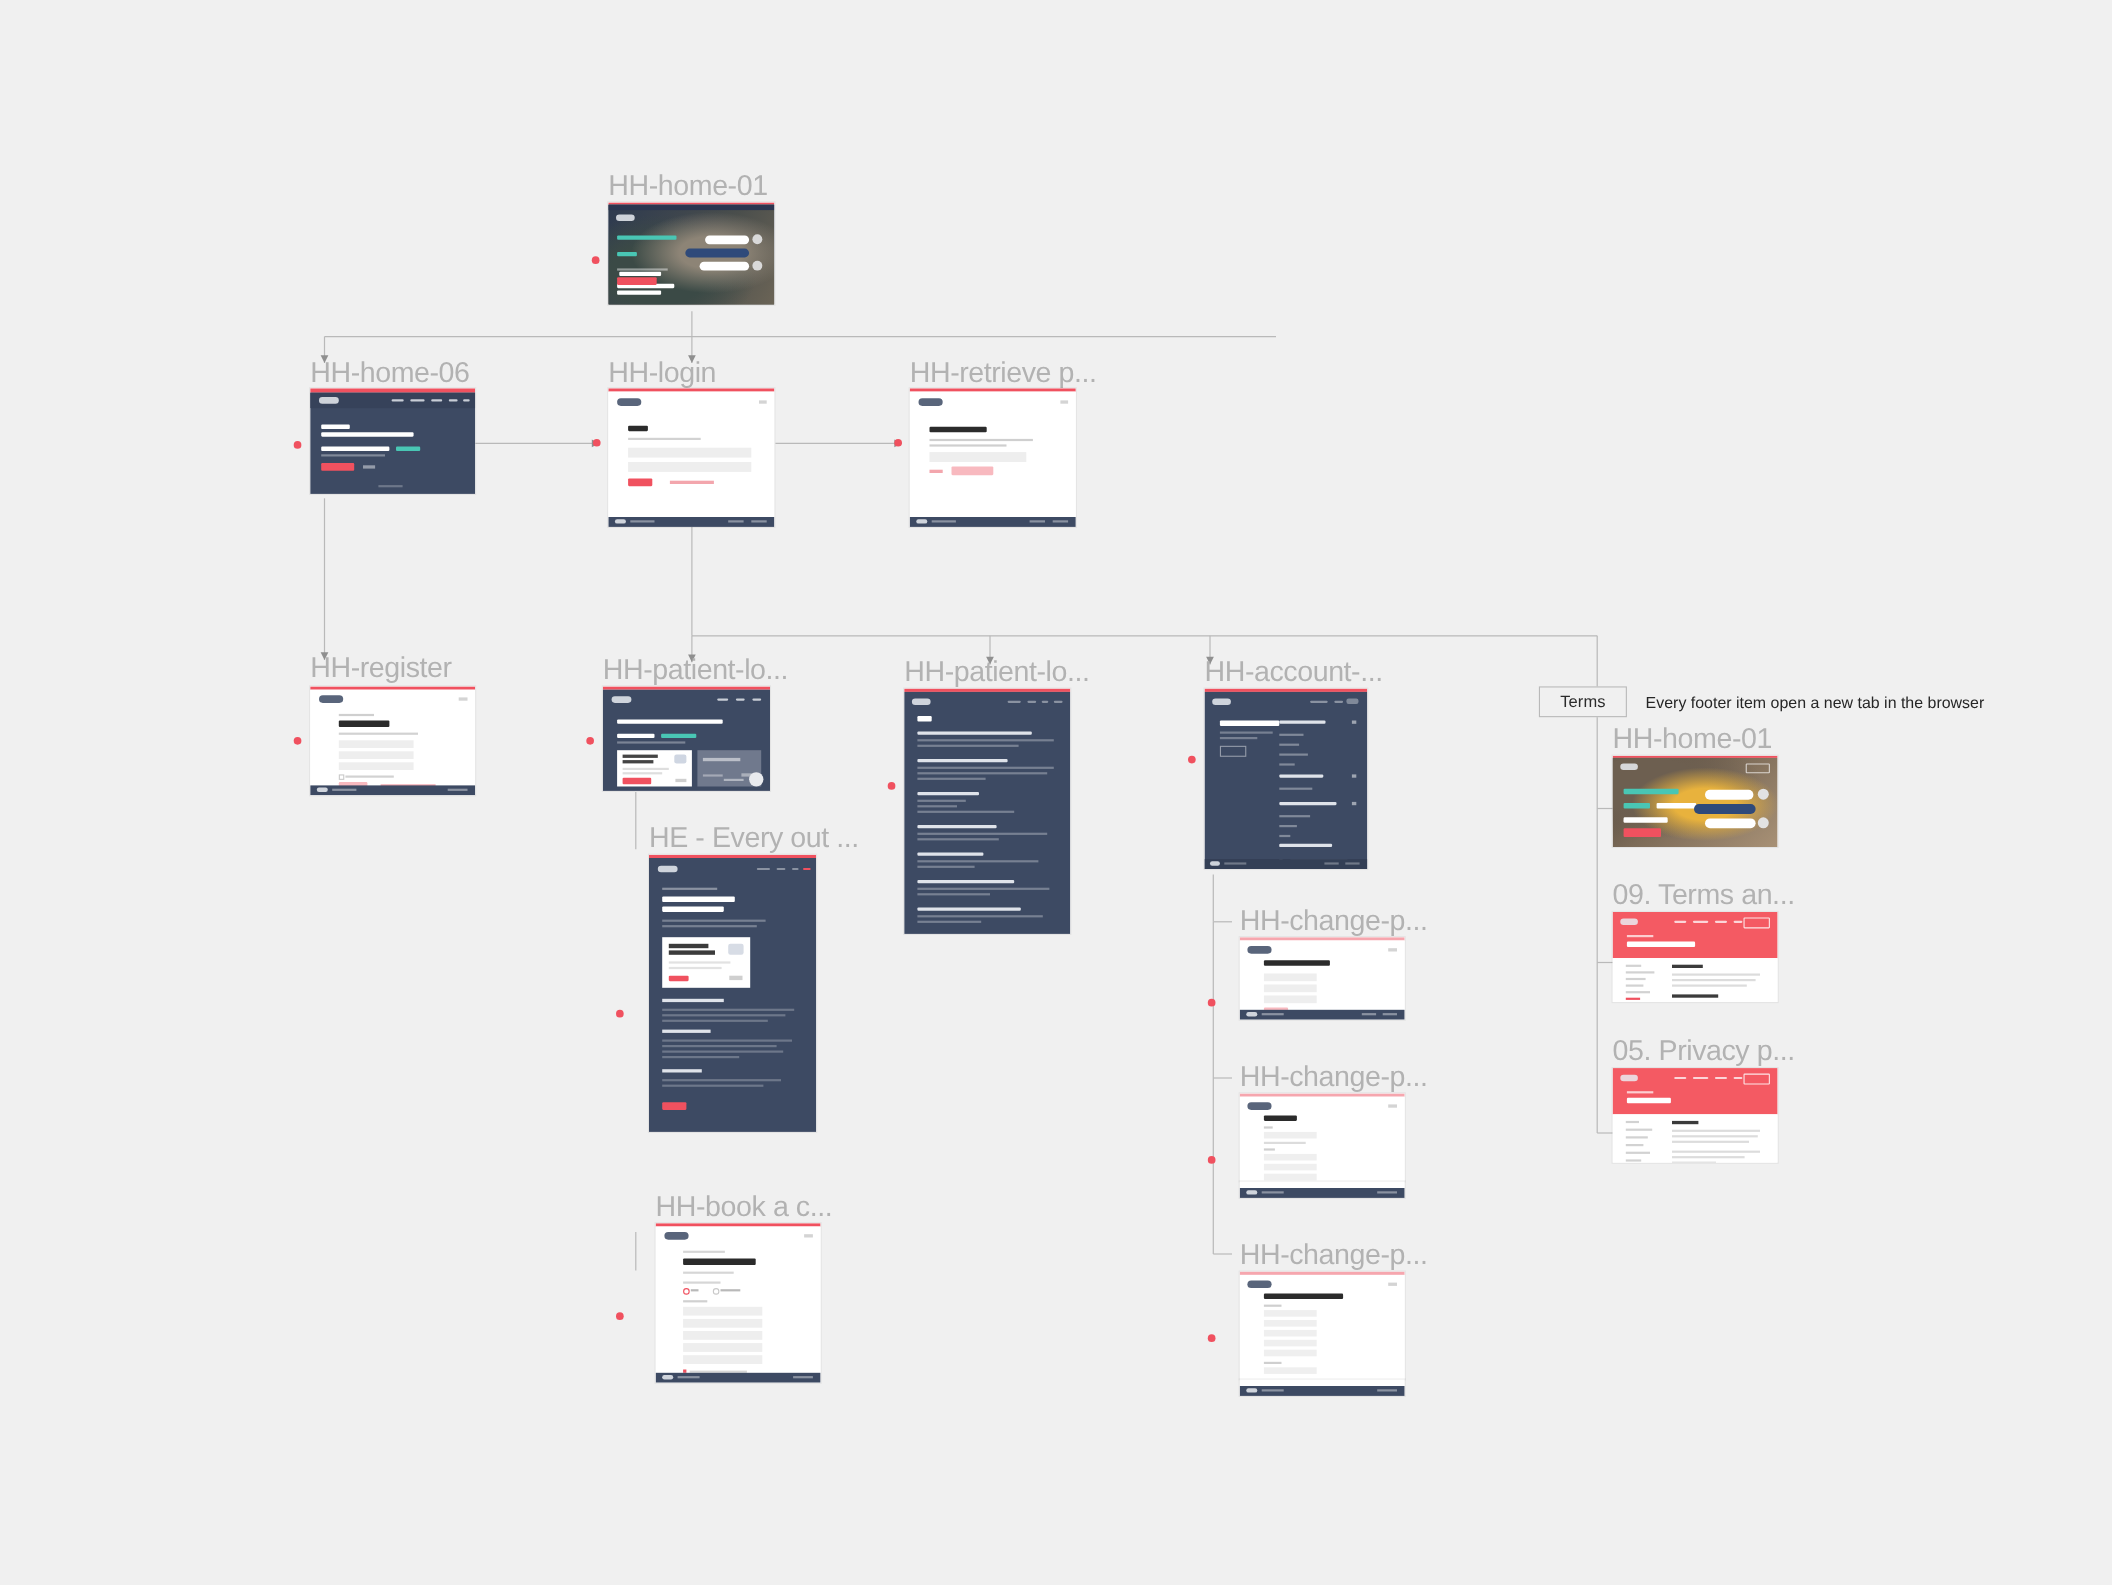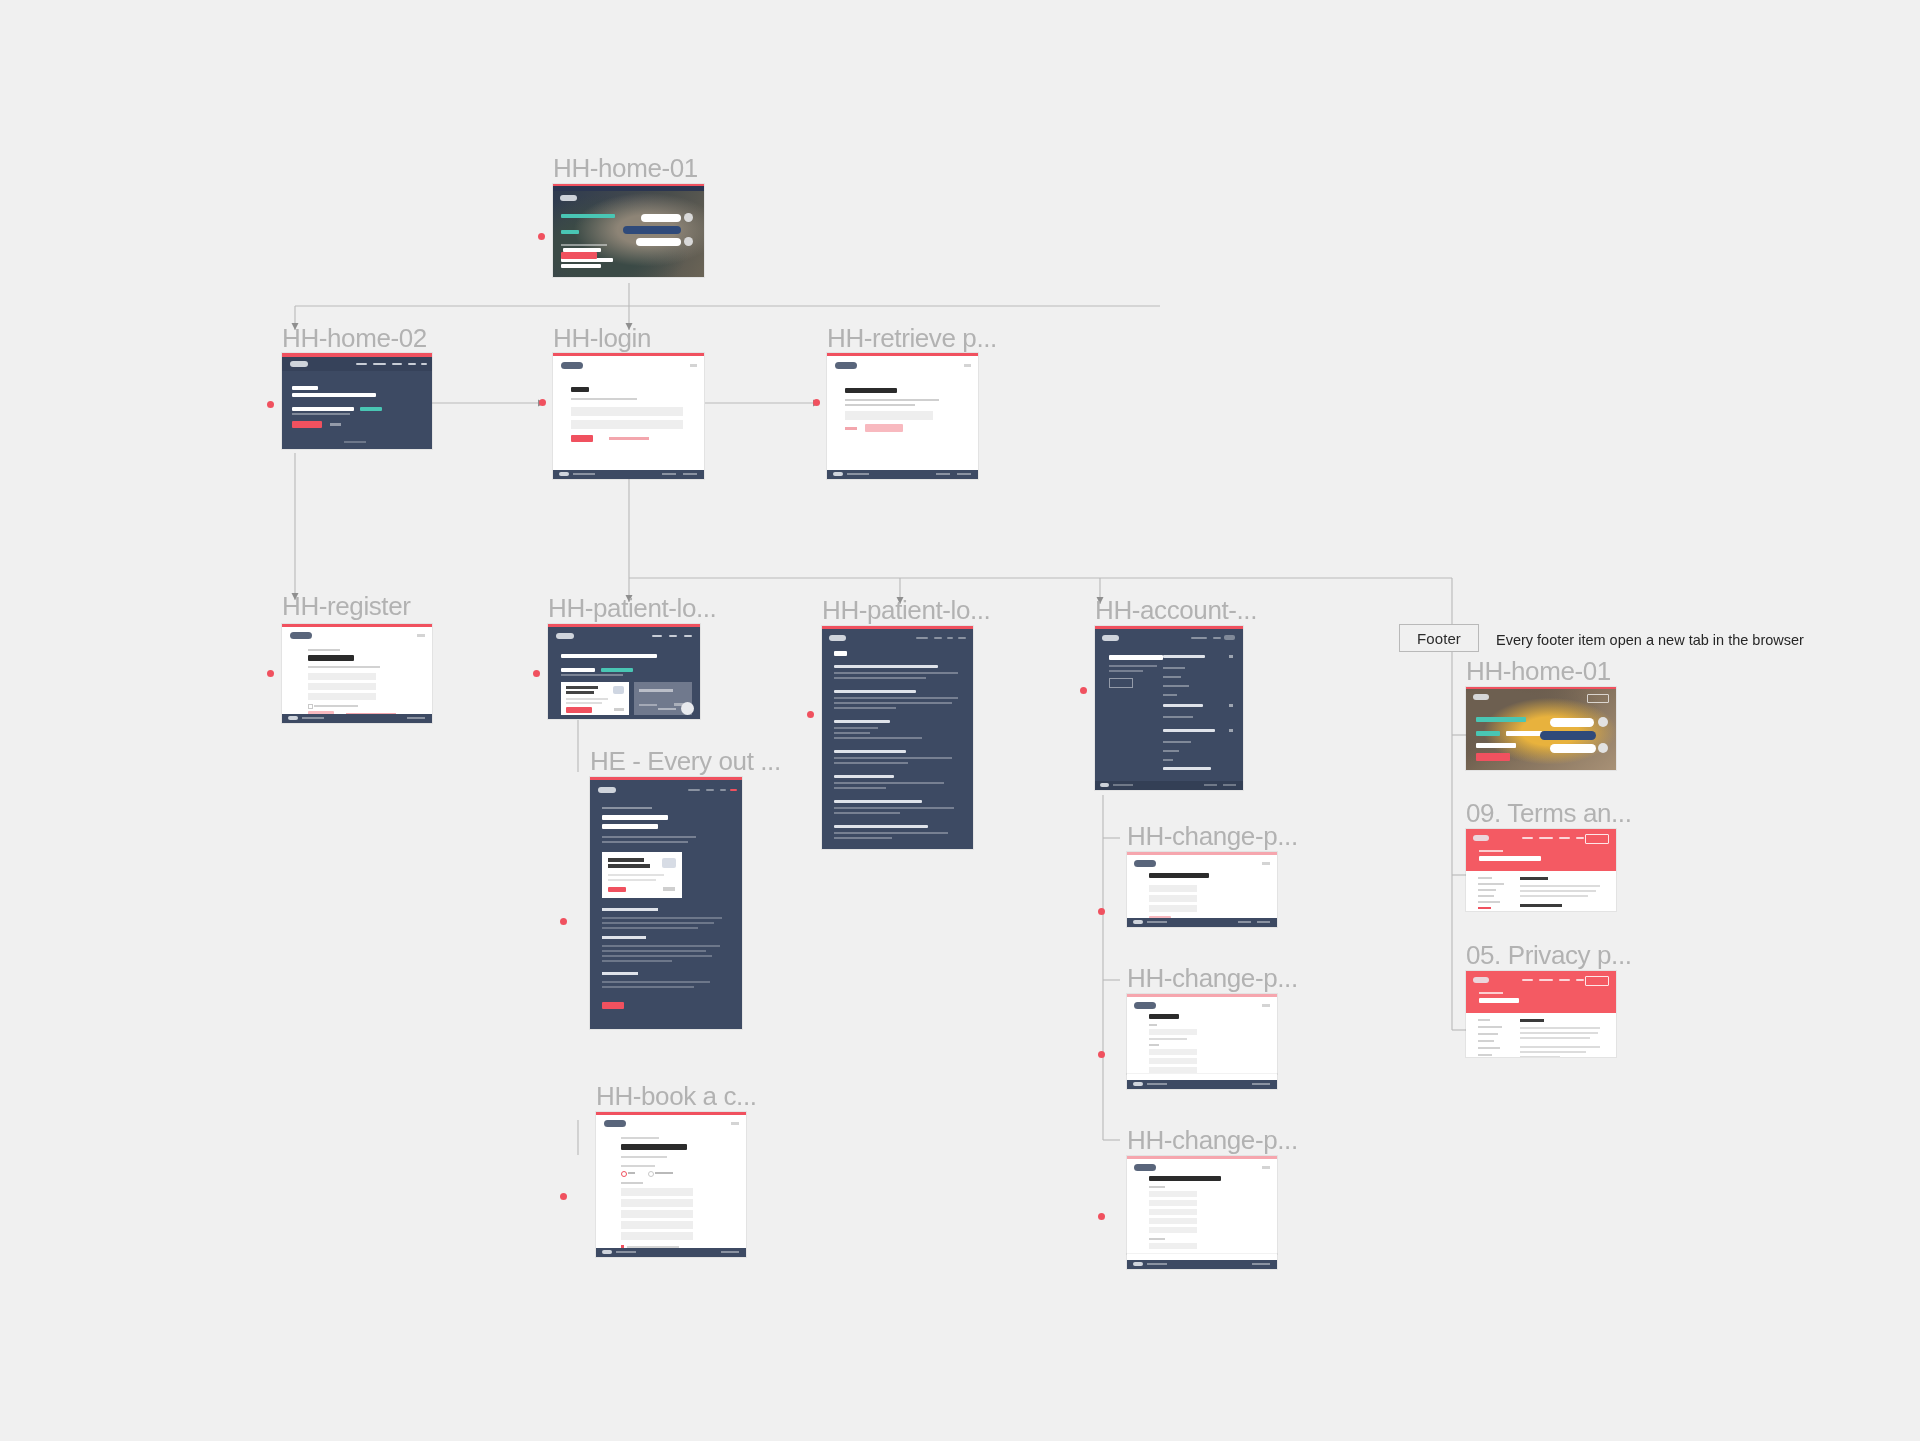--- a/index.html
+++ b/index.html
@@ -138,21 +138,21 @@
         <div style="position:absolute;left:88px;top:28px;width:40px;height:8px;background:#fff;border-radius:5px;"></div>
         <div style="position:absolute;left:70px;top:40px;width:58px;height:8px;background:#2f4a7a;border-radius:5px;"></div>
         <div style="position:absolute;left:83px;top:52px;width:45px;height:8px;background:#fff;border-radius:5px;"></div>
         <div style="position:absolute;left:131px;top:27px;width:9px;height:9px;border-radius:50%;background:#d9d9d9;"></div>
         <div style="position:absolute;left:131px;top:51px;width:9px;height:9px;border-radius:50%;background:#d9d9d9;"></div>
       </div>
     </div>
   </div>
 
   <div class="node" style="left:282px;top:325px;">
-    <div class="node-title" style="left:0;top:0;">HH-home-02</div>
+    <div class="node-title" style="left:0;top:0;">HH-home-06</div>
     <div class="dot" style="left:-15px;top:76px;"></div>
     <div class="thumb" style="left:0;top:28px;width:150px;height:96px;">
       <div style="height:4px;background:#f0515f;"></div>
       <div class="hero-dark" style="height:92px;">
         <div style="position:absolute;left:0;top:0;width:100%;height:14px;background:#36425a;"></div>
         <div class="logo light" style="position:absolute;left:8px;top:4px;width:18px;height:6px;"></div>
         <div class="navline" style="position:absolute;left:74px;top:6px;width:11px;"></div>
         <div class="navline" style="position:absolute;left:91px;top:6px;width:13px;"></div>
         <div class="navline" style="position:absolute;left:110px;top:6px;width:10px;"></div>
         <div class="navline" style="position:absolute;left:126px;top:6px;width:8px;"></div>
@@ -552,21 +552,21 @@
     <div class="thumb" style="left:0;top:127px;width:150px;height:15px;background:#fff;">
       <div class="footerbar" style="height:9px;">
         <div class="logo light" style="position:absolute;left:6px;top:2px;width:10px;height:4px;"></div>
         <div style="position:absolute;left:20px;top:3px;width:20px;height:2px;background:rgba(255,255,255,.4);"></div>
         <div style="position:absolute;right:7px;top:3px;width:18px;height:2px;background:rgba(255,255,255,.4);"></div>
       </div>
     </div>
   </div>
 
   <div class="note-box" style="left:1399px;top:624px;width:78px;height:26px;">
-    <span>Footer</span>
+    <span>Terms</span>
   </div>
   <div class="note-text" style="left:1496px;top:632px;">Every footer item open a new tab in the browser</div>
 
   <div class="node" style="left:1466px;top:658px;">
     <div class="node-title" style="left:0;top:0;">HH-home-01</div>
     <div class="thumb" style="left:0;top:29px;width:150px;height:83px;">
       <div style="height:2px;background:#f0515f;"></div>
       <div style="position:relative;height:81px;overflow:hidden;background:
           radial-gradient(ellipse at 56% 52%, #e8b23d 0 24%, rgba(232,178,61,0) 56%),
           radial-gradient(ellipse at 20% 30%, #6d5f50 0 30%, rgba(109,95,80,0) 62%),

